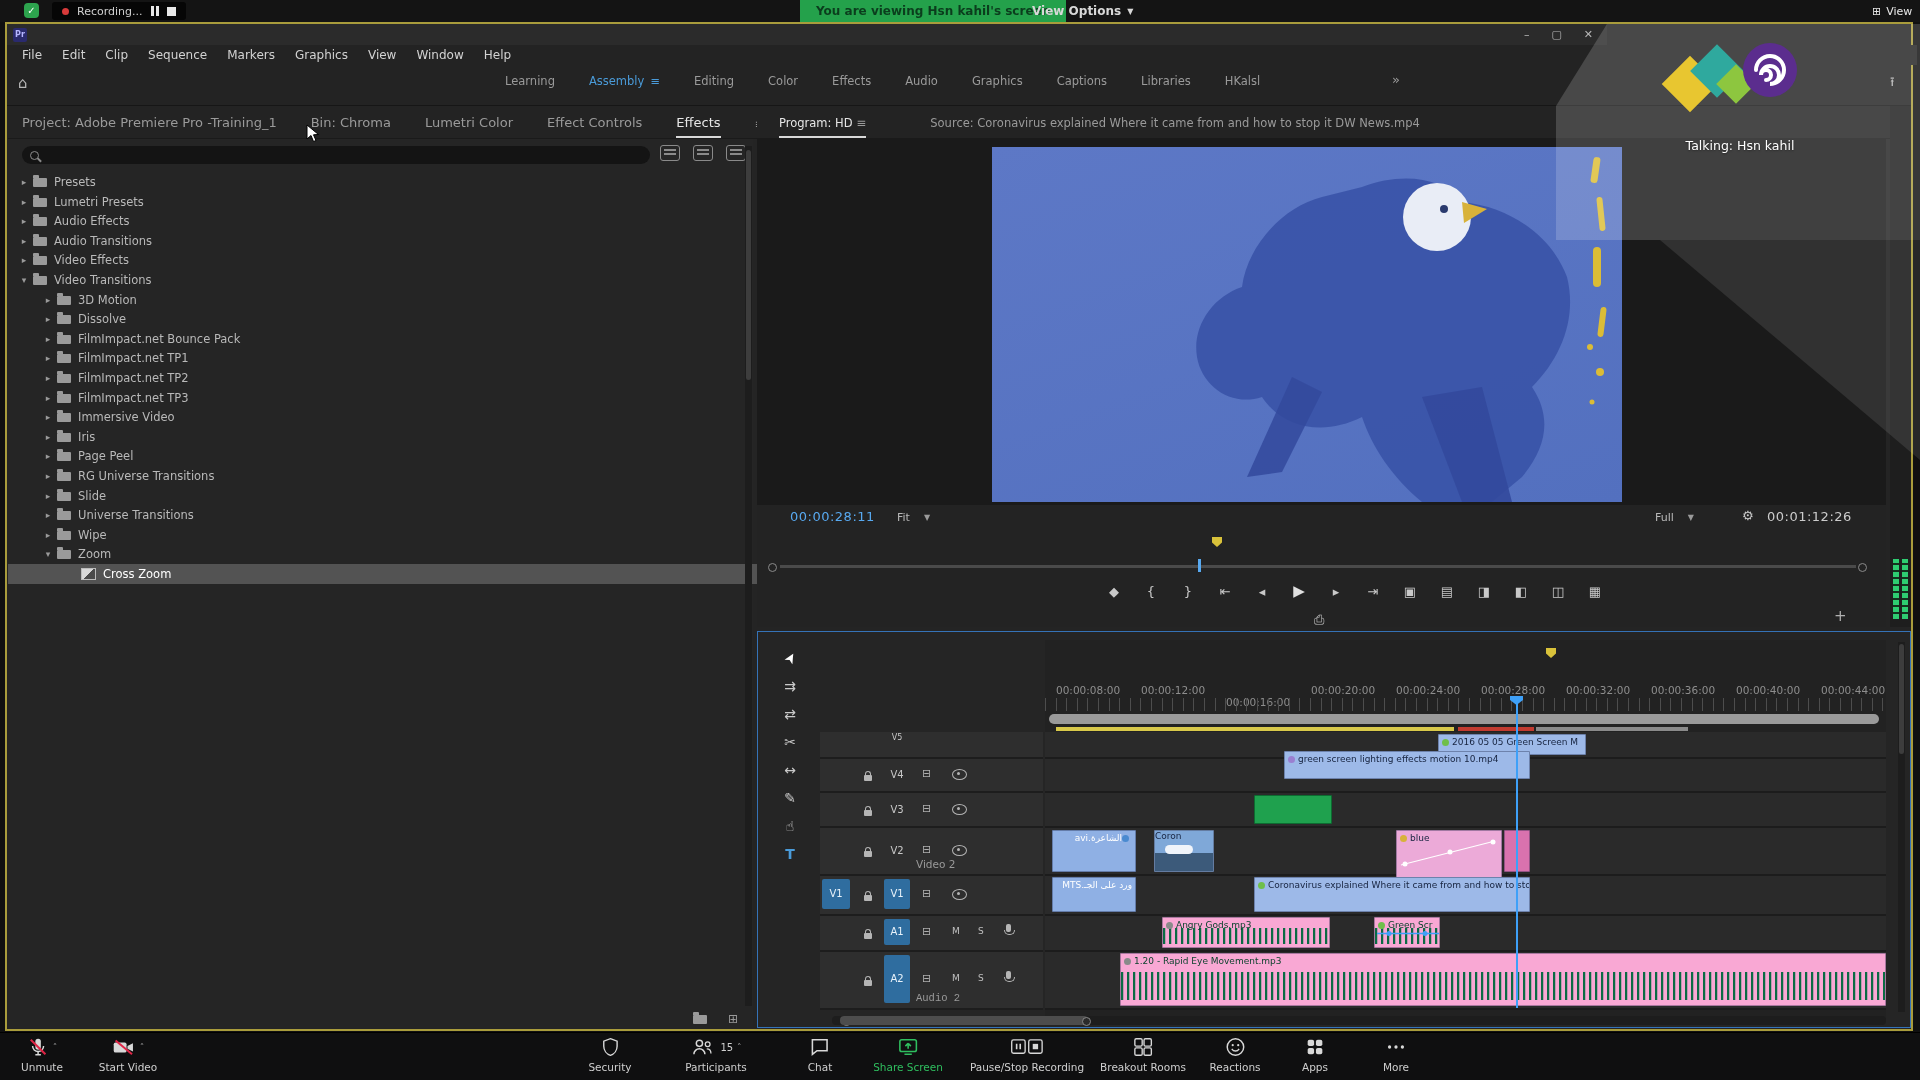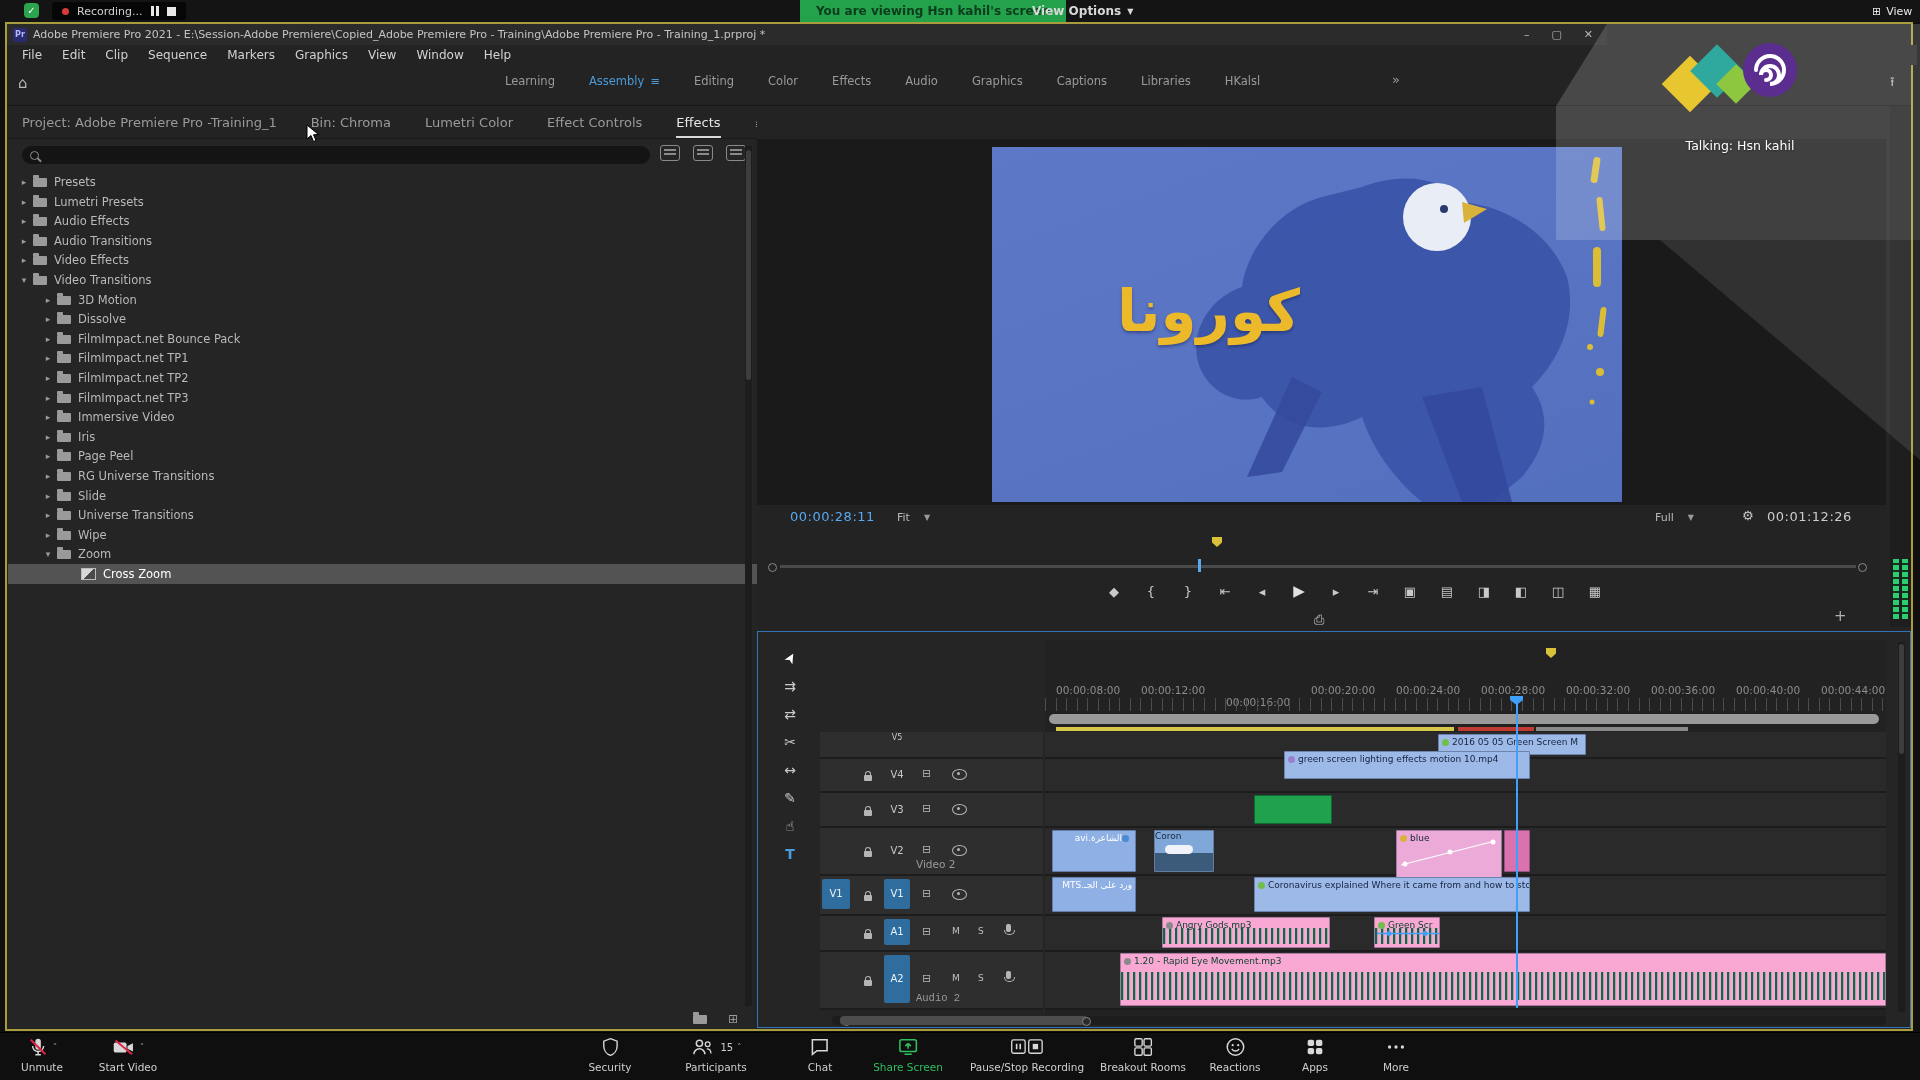--- a/index.html
+++ b/index.html
@@ -208,21 +208,20 @@
     </div>
     <div class="abs" id="zoom-view-btn">
       <span>⊞</span>
         <span>View</span>
     </div>
   </div>
 
   <div class="abs" id="pr-window"></div>
   <div class="abs" id="pr-titlebar">
     <span class="pr-logo">Pr</span>
-    <span id="pr-title">Adobe Premiere Pro 2021 - E:\Session-Adobe Premiere\Copied_Adobe Premiere Pro - Training\Adobe Premiere Pro - Training_1.prproj *</span>
     <span id="win-controls">
       <span>–</span>
       <span>▢</span>
       <span>✕</span>
     </span>
   </div>
   <div class="abs" id="pr-menubar">
       <span class="menu-item">File</span>
       <span class="menu-item">Edit</span>
       <span class="menu-item">Clip</span>
@@ -375,20 +374,25 @@
       </div>
     </div>
   <div class="abs" id="lp-scroll"></div>
   <div class="abs" id="lp-thumb"></div>
   <div class="abs" id="lp-bottom-icons">
     <span class="i-folder"></span>
     <span style="color:#9a9a9a;font-size:12px">⊞</span>
   </div>
 
   <div class="abs" id="program-panel"></div>
+  <div class="abs" id="prog-tabs">
+    <span id="prog-tab"><span>Program: HD</span>
+      <span class="panel-menu"> ≡</span></span>
+    <span id="src-tab">Source: Coronavirus explained Where it came from and how to stop it  DW News.mp4</span>
+  </div>
   <div class="abs" id="video-area"></div>
   <div class="abs" id="video-frame">
     <svg width="630" height="355" viewBox="0 0 630 355" style="position:absolute;left:0;top:0">
       <path d="M370 40 C 410 25, 450 30, 470 55 C 520 60, 560 90, 575 130 C 585 170, 570 210, 540 240
                C 560 270, 555 300, 530 330 L 500 355 L 430 355 C 400 330, 380 300, 370 270
                C 330 290, 290 280, 270 250 C 240 260, 210 240, 205 210 C 200 180, 220 150, 250 140
                C 255 100, 290 60, 330 50 Z" fill="#3a54a8" opacity="0.92"></path>
       <path d="M430 250 L 470 355 L 520 355 L 490 240 Z" fill="#33499c" opacity="0.9"></path>
       <path d="M300 230 L 255 330 L 290 325 L 330 245 Z" fill="#33499c" opacity="0.85"></path>
       <circle cx="445" cy="70" r="34" fill="#e9edf6"></circle>
@@ -397,21 +401,20 @@
       <g fill="#e3c12f" opacity="0.95">
         <rect x="600" y="10" width="7" height="26" rx="3" transform="rotate(8 603 23)"></rect>
         <rect x="606" y="50" width="6" height="34" rx="3" transform="rotate(-6 609 67)"></rect>
         <rect x="601" y="100" width="8" height="40" rx="4"></rect>
         <rect x="607" y="160" width="6" height="30" rx="3" transform="rotate(7 610 175)"></rect>
         <circle cx="598" cy="200" r="3"></circle>
           <circle cx="608" cy="225" r="4"></circle>
           <circle cx="600" cy="255" r="2.5"></circle>
       </g>
     </svg>
-    <div id="corona-text">كورونا</div>
   </div>
   <div class="abs" id="prog-controls">
     <span class="abs tc-blue" style="left:33px;top:4px">00:00:28:11</span>
     <span class="abs dd" style="left:140px;top:6px">
       <span>Fit</span>
         <span class="caret">▼</span>
       </span>
     <span class="abs dd" style="left:898px;top:6px">
       <span>Full</span>
         <span class="caret">▼</span>

